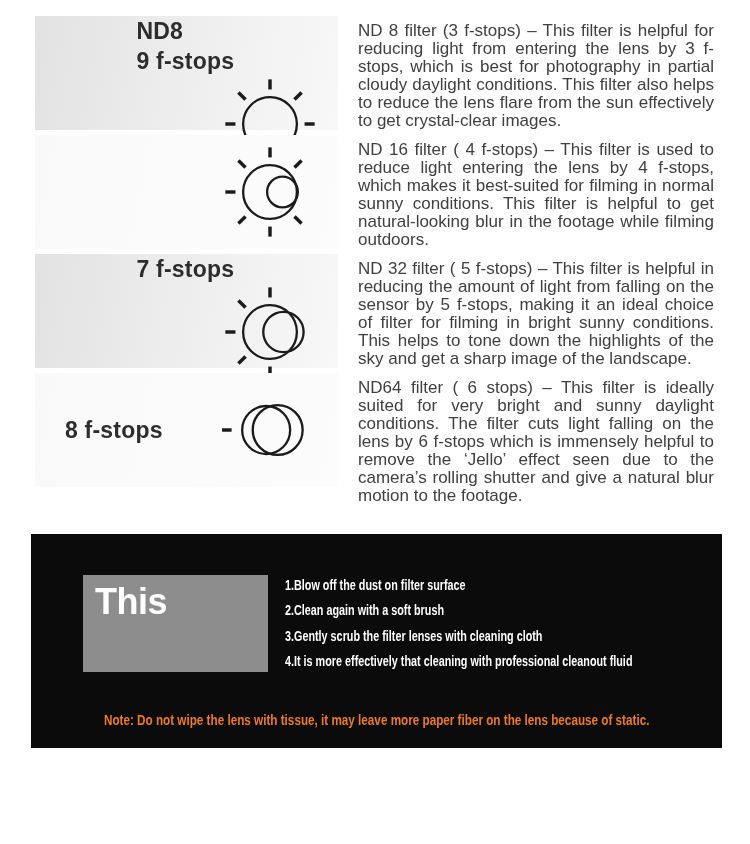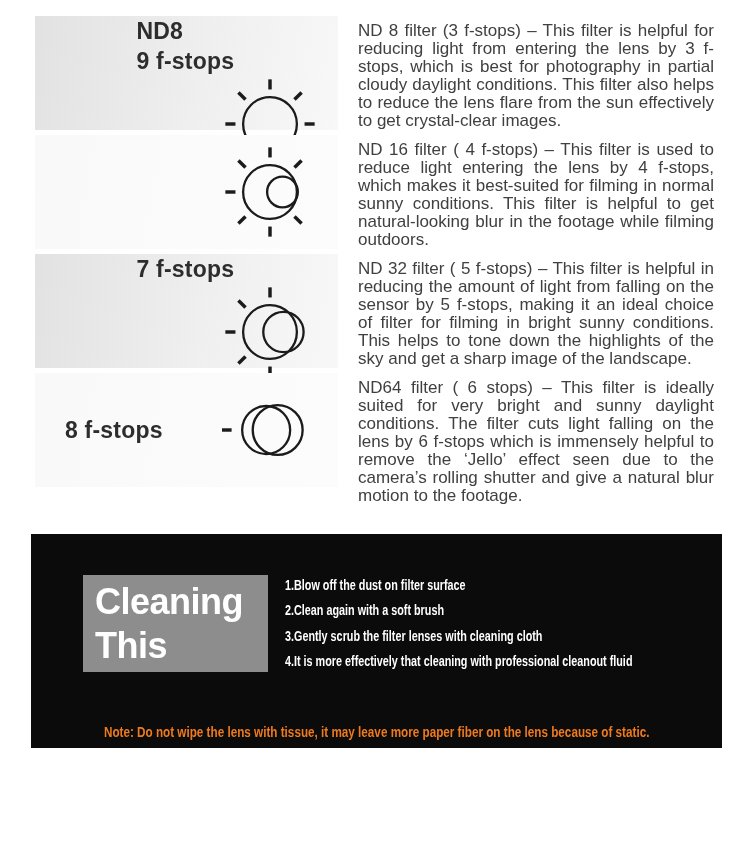--- a/index.html
+++ b/index.html
@@ -30,21 +30,21 @@
     box-sizing:border-box;padding:5px 0 0 12px;
   }
   .cleaning-title-line{
     font-size:36px;font-weight:bold;color:#ffffff;line-height:44px;letter-spacing:-0.5px;
   }
   .steps{position:absolute;left:254px;top:38px;}
   .step-line{
     color:#ffffff;font-size:15px;font-weight:600;line-height:25.4px;white-space:nowrap;
     transform:scaleX(0.72);transform-origin:left center;
   }
-  .note-row{position:absolute;left:0;right:0;top:177px;display:flex;justify-content:center;overflow:visible;margin-top:12px;}
+  .note-row{position:absolute;left:0;right:0;top:177px;display:flex;justify-content:center;overflow:visible;}
   .note-text{
     color:#ee7a1d;font-size:15px;font-weight:bold;white-space:nowrap;
     transform:scaleX(0.78);transform-origin:center center;
   }
 </style>
 </head>
 <body>
 
 <div class="page">
 
@@ -125,21 +125,20 @@
             </svg>
           </div>
       </div>
       <div class="desc">ND64 filter ( 6 stops) – This filter is ideally suited for very bright and sunny daylight conditions. The filter cuts light falling on the lens by 6 f-stops which is immensely helpful to remove the ‘Jello’ effect seen due to the camera’s rolling shutter and give a natural blur motion to the footage.</div>
     </div>
 
   </div>
 
   <div class="cleaning-panel">
     <div class="cleaning-title-box">
-      <div class="cleaning-title-line">Cleaning</div>
       <div class="cleaning-title-line">This</div>
     </div>
     <div class="steps">
       <div class="step-line">1.Blow off the dust on filter surface</div>
       <div class="step-line">2.Clean again with a soft brush</div>
       <div class="step-line">3.Gently scrub the filter lenses with cleaning cloth</div>
       <div class="step-line">4.It is more effectively that cleaning with professional cleanout fluid</div>
     </div>
     <div class="note-row">
       <div class="note-text">Note: Do not wipe the lens with tissue, it may leave more paper fiber on the lens because of static.</div>

